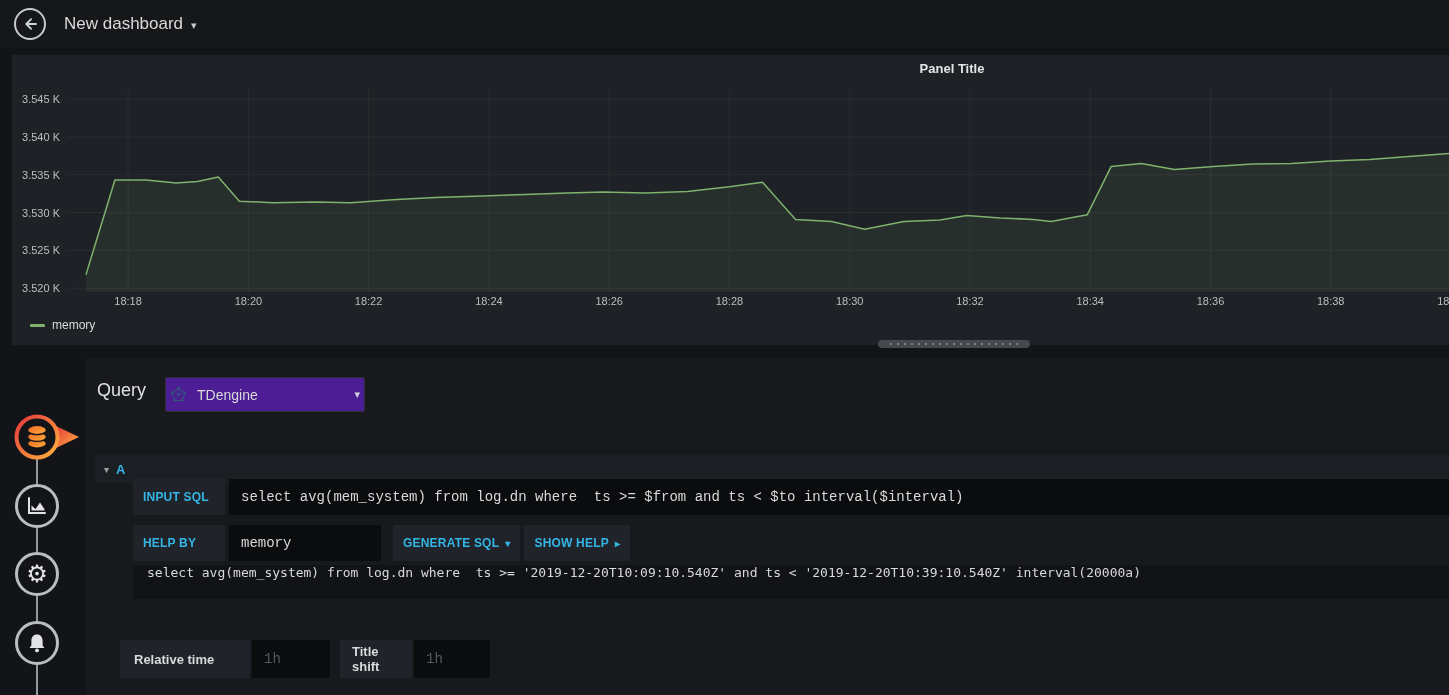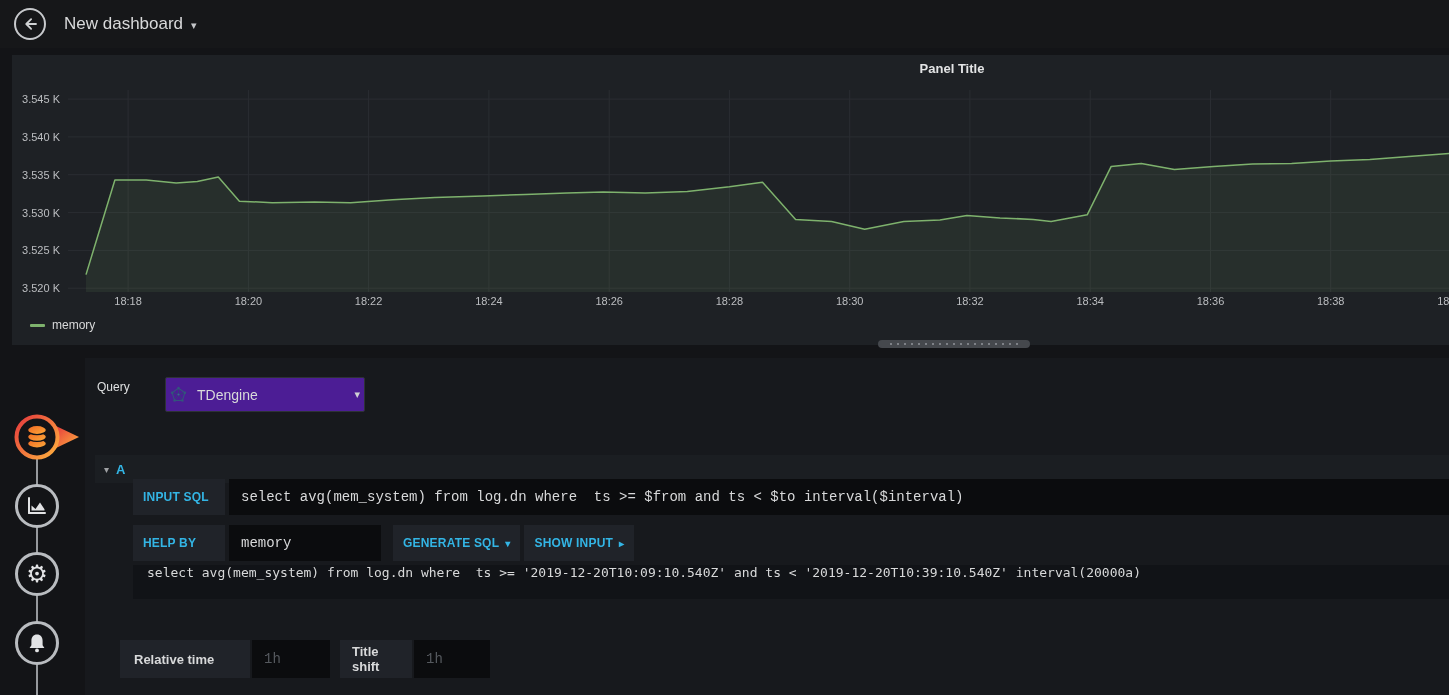--- a/index.html
+++ b/index.html
@@ -19,21 +19,21 @@
   .legend .lbl{font-size:12px;color:#d8d9da;cursor:pointer}
   .resize-handle{position:absolute;left:878px;top:340px;width:152px;height:8px;border-radius:4px;background:#45484d;cursor:row-resize}
   .resize-handle .dots{margin:3px 12px;height:2px;background-image:repeating-linear-gradient(90deg,#7e8187 0 2px,transparent 2px 7px)}
   
   .tab-line{position:absolute;left:36px;top:437px;width:2px;height:258px;background:#96999d}
   .tab-circle{position:absolute;left:15px;width:44px;height:44px;border:3px solid #b9bcc0;border-radius:50%;background:#131417;display:flex;align-items:center;justify-content:center;cursor:pointer;box-sizing:border-box}
   .tab-active-svg{position:absolute;left:13px;top:413px;cursor:pointer}
   .gear-glyph{font-size:24px;color:#e2e3e5;line-height:1}
   
   .query-card{position:absolute;left:85px;top:358px;width:1364px;height:337px;background:#17191d}
-  .q-title{position:absolute;left:12px;top:22px;font-size:12px;font-weight:500;color:#dfe0e1}
+  .q-title{position:absolute;left:12px;top:22px;font-size:18px;font-weight:500;color:#dfe0e1}
   .ds-picker{position:absolute;left:80px;top:19px;width:200px;height:35px;background:#4c1d95;border:1px solid #2e3236;border-radius:2px;display:flex;align-items:center;padding:0 4px;box-sizing:border-box;cursor:pointer}
   .ds-picker .name{font-size:14px;color:#d8d9da;margin-left:10px}
   .ds-picker .caret{margin-left:auto;font-size:11px;color:#d0d2d4}
   .row-header{position:absolute;left:10px;top:97px;width:1354px;height:28px;background:#1b1e22;display:flex;align-items:center;padding-left:9px;box-sizing:border-box;cursor:pointer}
   .row-header .caret{font-size:10px;color:#9fa1a4}
   .row-header .rl{font-size:13px;font-weight:bold;color:#33b5e5;margin-left:7px}
   .form-row{position:absolute;left:48px;display:flex;gap:4px;height:36px}
   .chip{height:36px;background:#202329;display:flex;align-items:center;box-sizing:border-box;padding:0 10px}
   .chip.blue{color:#33b5e5;font-size:12px;font-weight:bold;letter-spacing:.2px}
   .chip.white{color:#d8d9da;font-size:13px;font-weight:bold}
@@ -180,21 +180,21 @@
   </div>
 
   <div class="form-row" style="top:167px">
     <div class="chip blue" style="width:92px">HELP BY</div>
     <input class="gf-input" style="width: 152px;" value="memory">
     <div class="chip blue btn" style="margin-left:8px">
       <span>GENERATE SQL</span>
       <span class="bcaret">▾</span>
     </div>
     <div class="chip blue btn">
-      <span>SHOW INPUT</span>
+      <span>SHOW HELP</span>
       <span class="bcaret">▸</span>
     </div>
   </div>
 
   <div class="sql-band">
     <span class="mono">select avg(mem_system) from log.dn where  ts &gt;= '2019-12-20T10:09:10.540Z' and ts &lt; '2019-12-20T10:39:10.540Z' interval(20000a)</span>
   </div>
 
   <div class="form-row" style="top:282px;left:35px;height:38px;gap:2px">
     <div class="chip white" style="width:130px;height:38px;padding-left:14px">Relative time</div>

